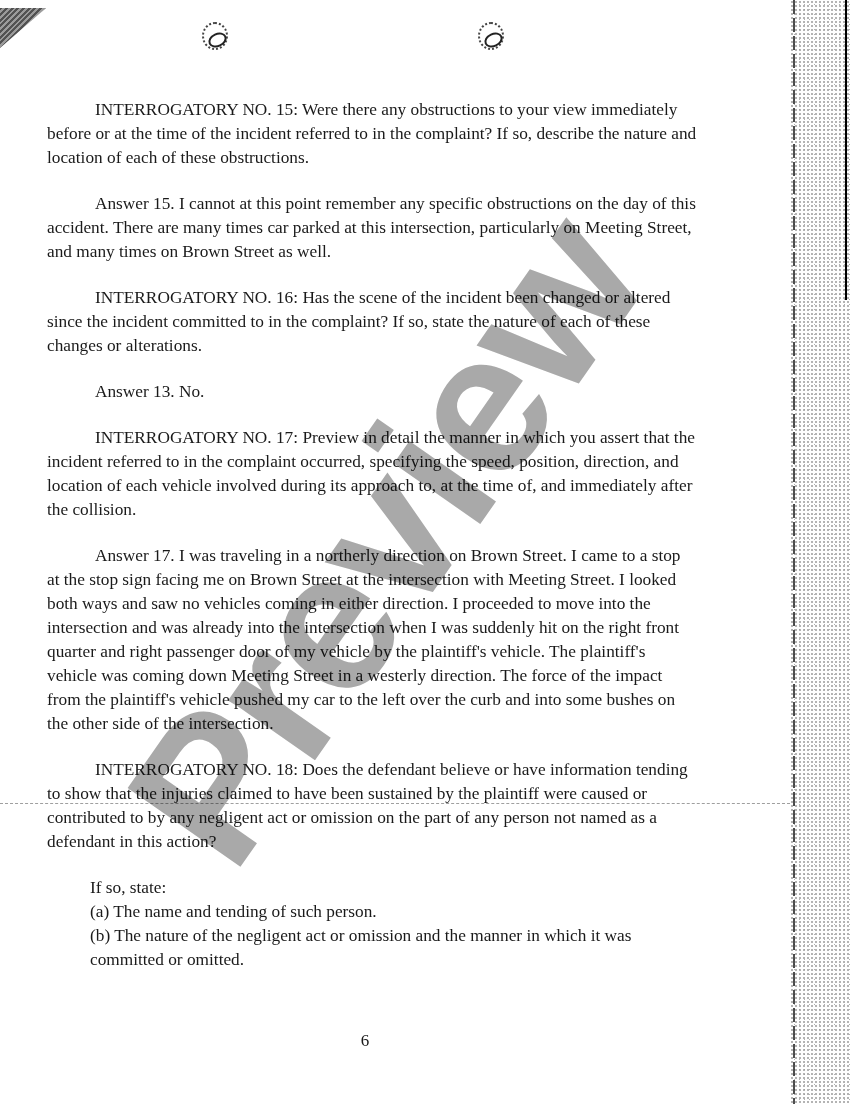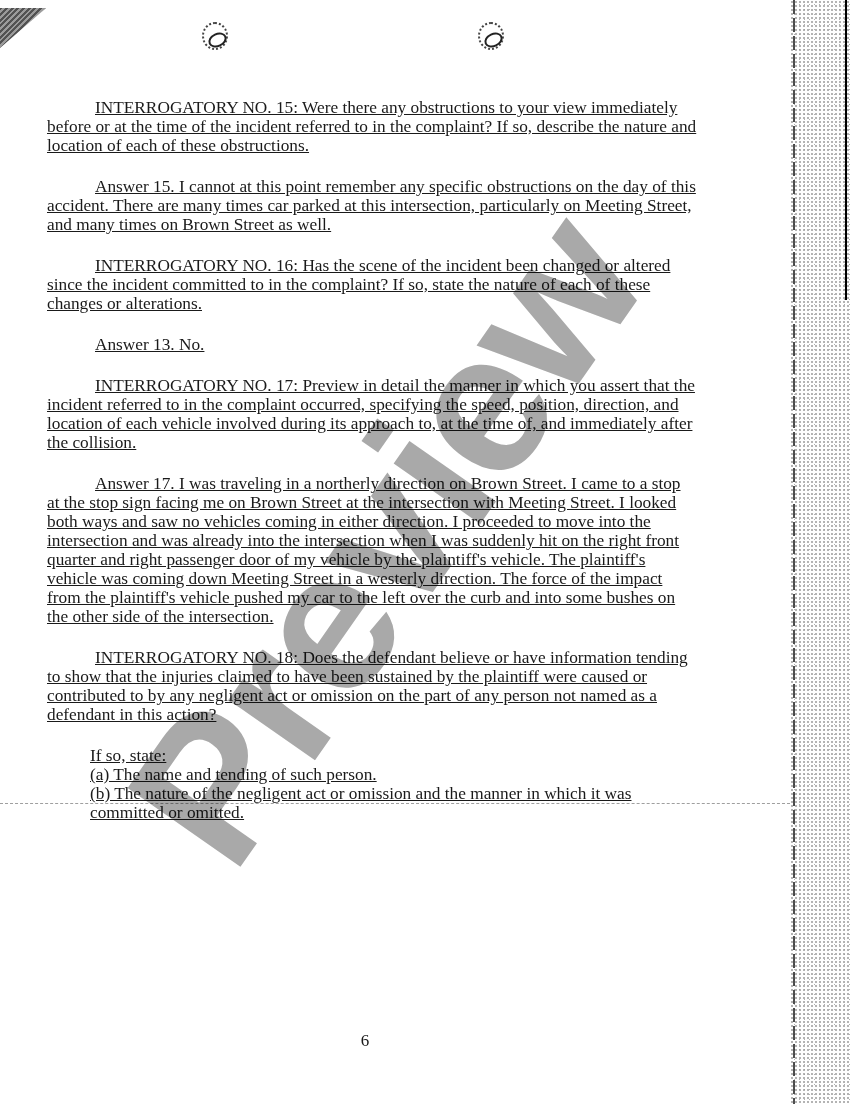--- a/index.html
+++ b/index.html
@@ -73,22 +73,21 @@
       left: 845px;
       width: 2px; height: 300px;
       background: #000;
     }
     .content {
       position: absolute;
       left: 47px;
       top: 98px;
       width: 650px;
       font-size: 17.3px;
-      line-height: 19px;
-      text-decoration: underline;
+      line-height: 24px;
     }
     .para {
       margin: 0 0 22px 0;
       text-indent: 48px;
       text-align: left;
     }
     .sub {
       margin: 0 0 0 43px;
       text-indent: 0;
     }

